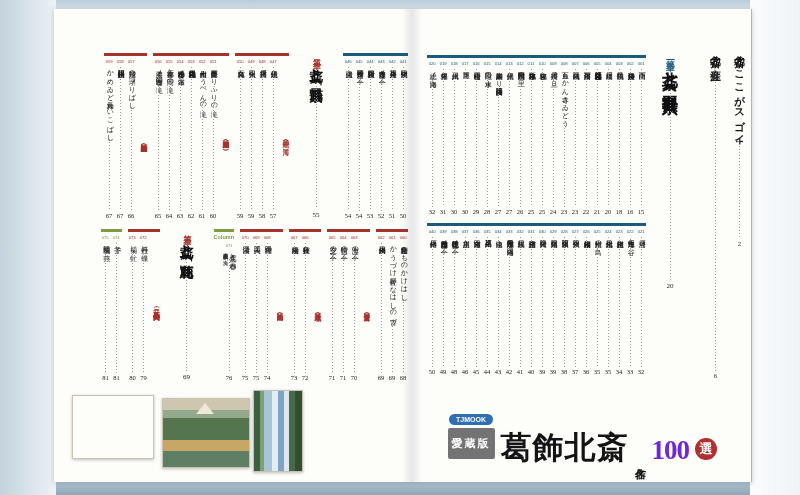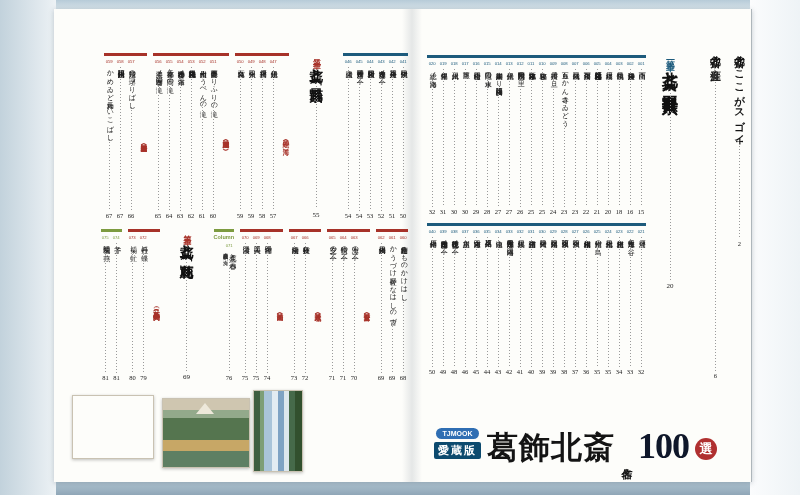--- a/index.html
+++ b/index.html
@@ -66,24 +66,24 @@
       #e6ddc9;}
   #th2{left:108px;top:389px;width:86px;height:68px;background:linear-gradient(180deg,#cfc6b0 0 16%,#93a98b 16% 28%,#55754f 28% 60%,#c7a766 60% 76%,#5e7f63 76% 100%);}
   #th2 .fuji{position:absolute;left:38%;top:6%;width:0;height:0;border-left:9px solid transparent;border-right:9px solid transparent;border-bottom:11px solid #ede8da;}
   #th3{left:199px;top:381px;width:48px;height:80px;background:linear-gradient(90deg,#3e5e40 0 13%,#7d9e76 13% 21%,#a9c4d9 21% 37%,#e3ecf2 37% 50%,#7fa3c4 50% 62%,#dde7ee 62% 72%,#466a4a 72% 86%,#32502e 86% 100%);}
 
   
   #footer{position:absolute;right:34px;bottom:20px;text-align:center;}
   .logo-row{display:flex;align-items:flex-end;justify-content:flex-end;gap:6px;}
   .imprint-stack{display:flex;flex-direction:column;align-items:center;gap:3px;margin-bottom:3px;}
   .tjmook{font-family:"Liberation Sans",sans-serif;font-size:7px;font-weight:bold;color:#fff;background:#2f6eb3;border-radius:7px;padding:2px 7px;line-height:1;}
-  .aizoban{font-size:11px;font-weight:bold;color:#fff;background:#0c4a6e;border-radius:2px;padding:3px 4px;line-height:1;letter-spacing:2px;}
+  .aizoban{font-size:11px;font-weight:bold;color:#fff;background:#737373;border-radius:2px;padding:10px 4px;line-height:1;letter-spacing:2px;}
   .title-main{font-size:31px;font-weight:bold;color:#141414;line-height:.95;letter-spacing:1px;}
   .title-sub{writing-mode:vertical-rl;text-orientation:upright;font-size:11px;font-weight:bold;color:#141414;line-height:1;margin-bottom:3px;}
-  .title-number{font-size:36px;font-weight:bold;color:#0f172a;line-height:.85;letter-spacing:-1px;}
+  .title-number{font-size:27px;font-weight:bold;color:#6d28d9;line-height:.85;letter-spacing:-1px;}
   .title-sen{width:22px;height:22px;border-radius:50%;background:#b03030;color:#fff;font-size:13px;font-weight:bold;display:flex;align-items:center;justify-content:center;margin-bottom:2px;}
   .contents-label{margin-top:6px;font-size:12px;color:#3c3c3c;letter-spacing:8px;text-indent:8px;}
 </style>
 </head>
 <body>
 
 <div id="stage">
   <div class="bgtop"></div>
   <div class="bgbottom"></div>
   <div class="bgleft"></div>

